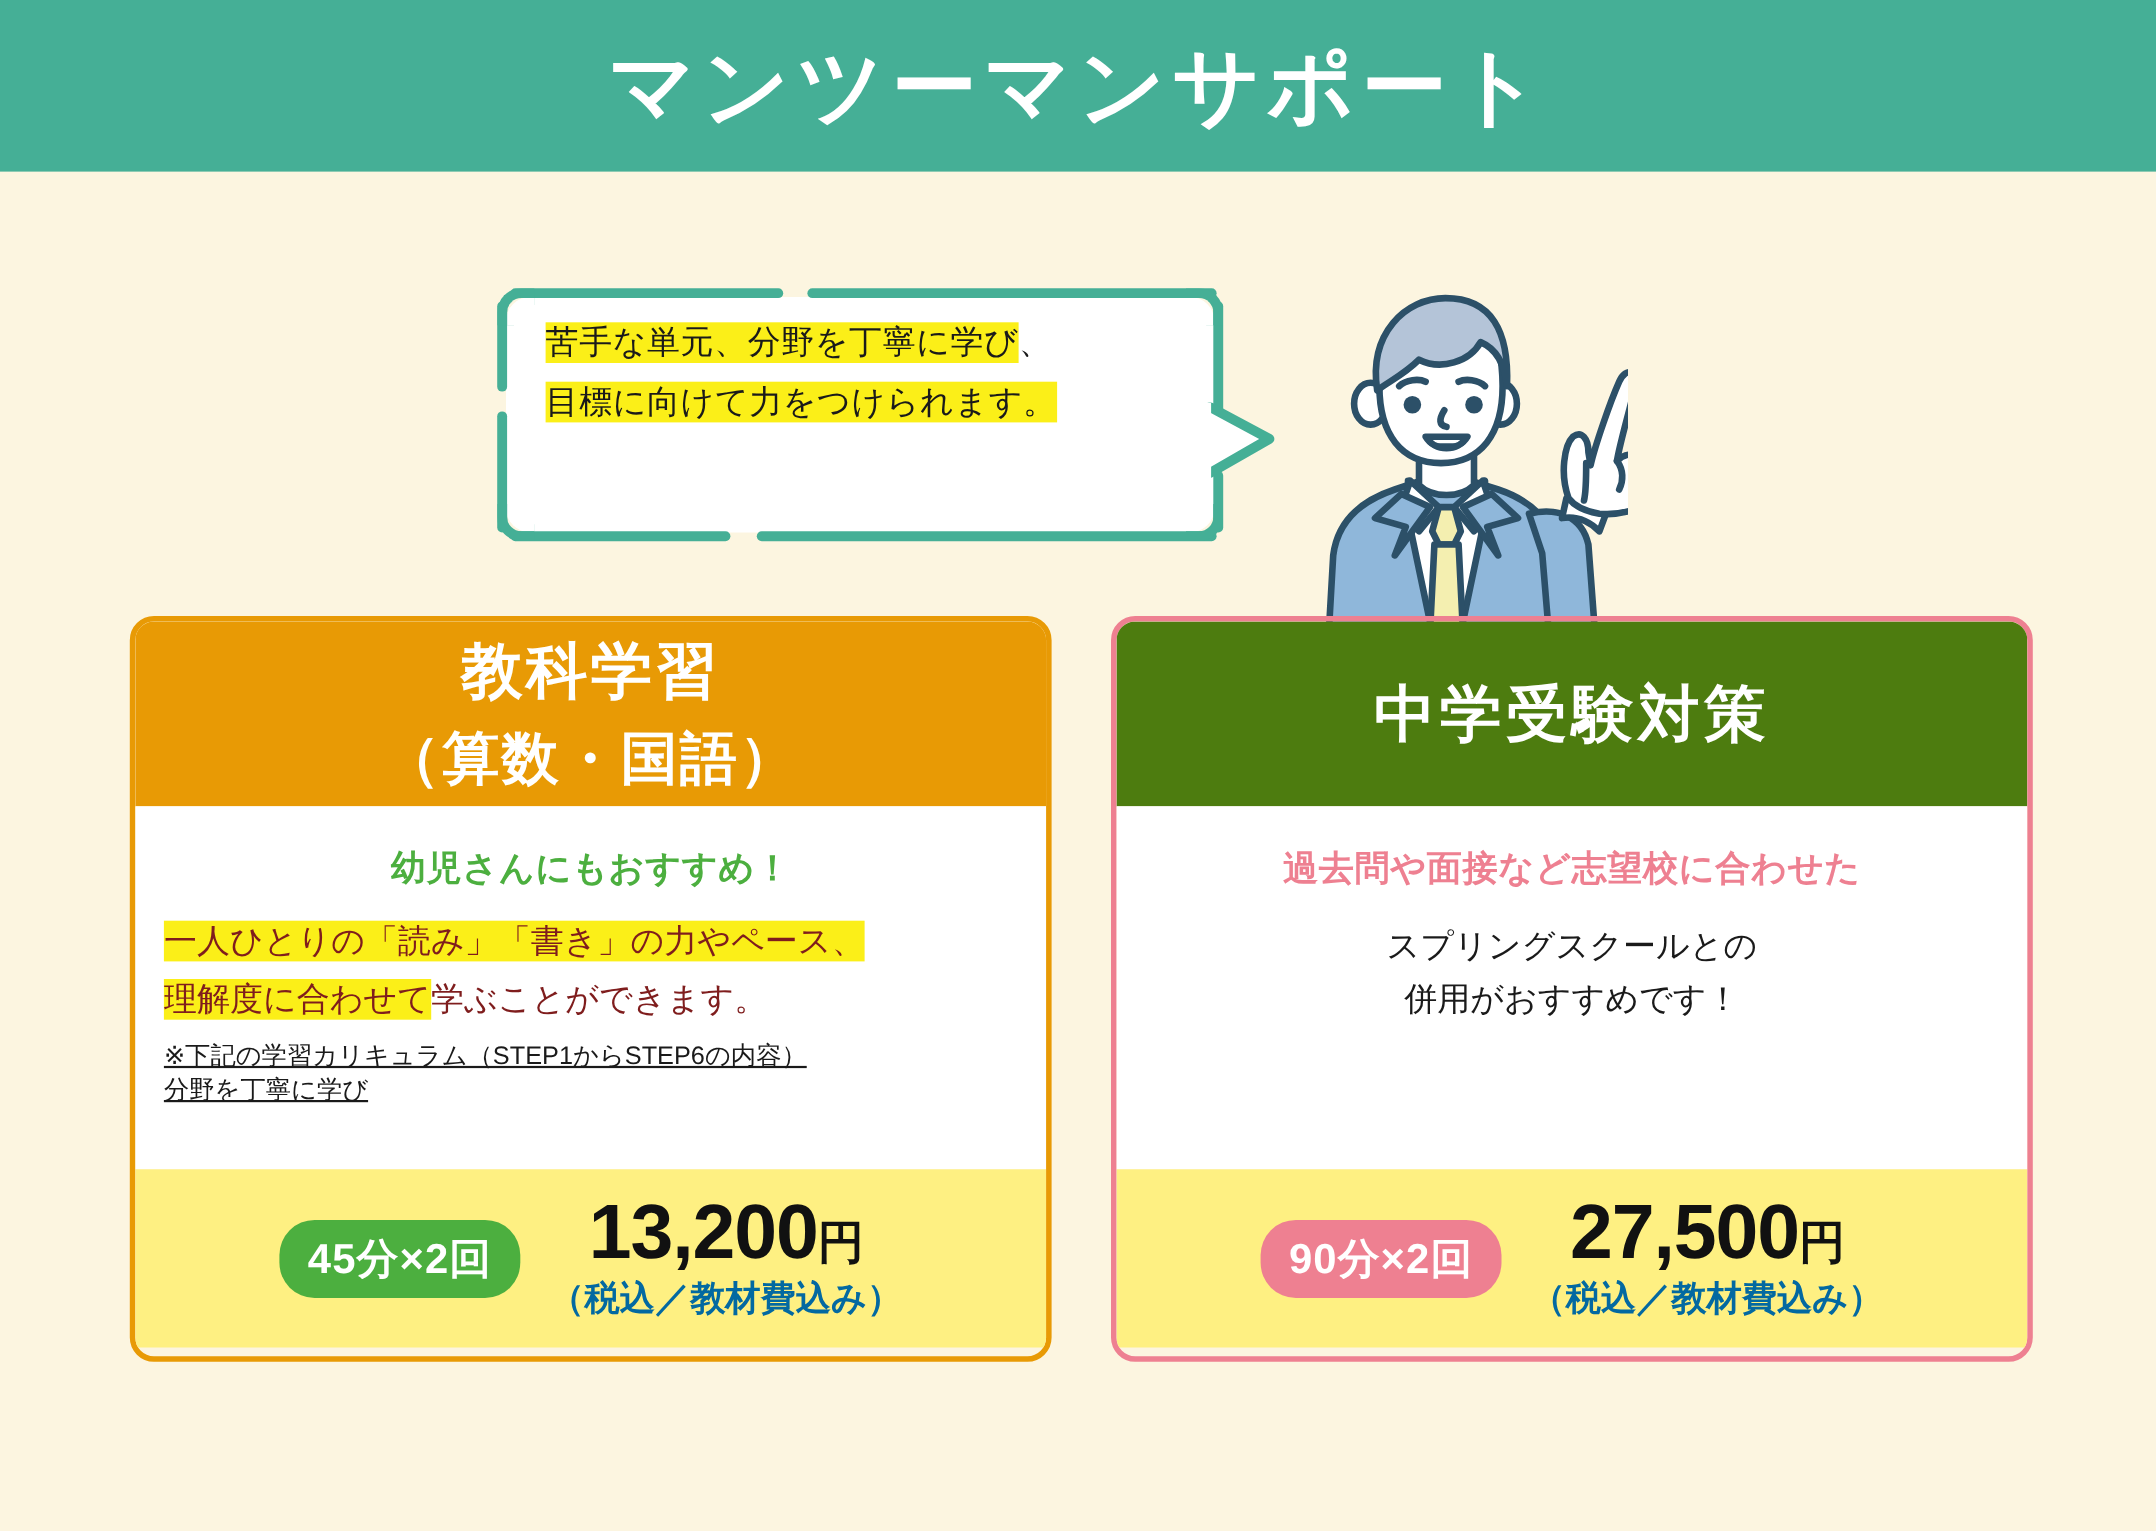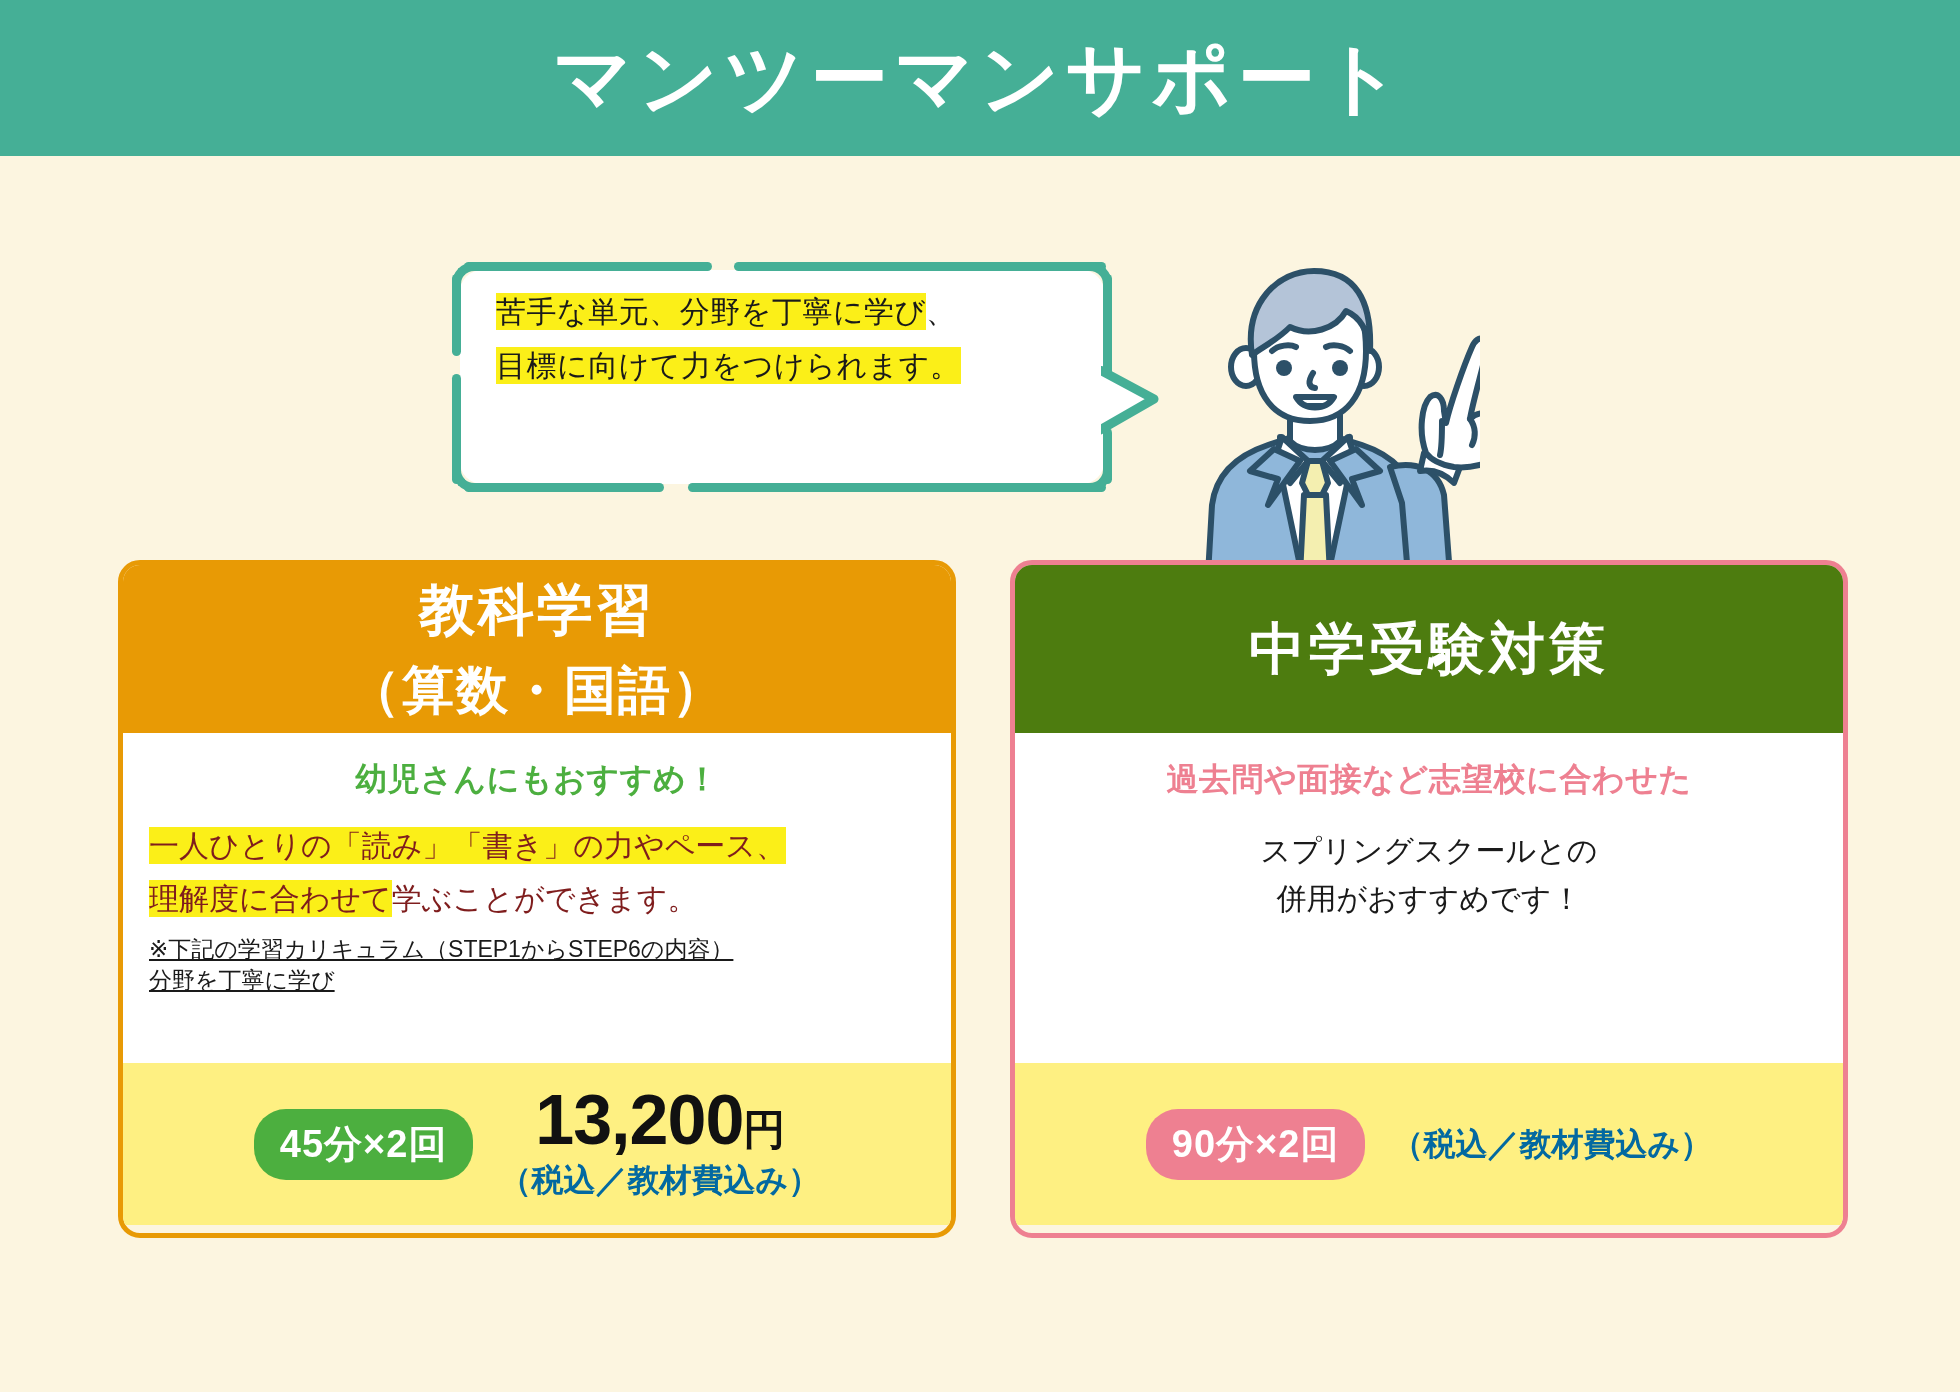--- a/index.html
+++ b/index.html
@@ -135,21 +135,21 @@
   }
   .card-left  .card-head { background: #E89A05; }
   .card-right .card-head { background: #4d7c0f; }
   .head-line1 { font-size: 56px; letter-spacing: 3px; }
   .head-line2 { font-size: 52px; letter-spacing: 2px; }
   .head-single { font-size: 56px; letter-spacing: 4px; }
 
   .card-body {
     background: #FFFFFF;
     height: 330px;
-    padding: 24px 26px 0 26px;
+    padding: 34px 26px 0 26px;
   }
   .lead {
     text-align: center;
     font-weight: bold;
     font-size: 32px;
     line-height: 1.38;
     letter-spacing: 0.5px;
   }
   .lead-green { color: #4CAF3F; }
   .lead-pink  { color: #EE8091; }
@@ -364,16 +364,19 @@
 
     <div class="body-copy-center">
       <div>スプリングスクールとの</div>
       <div>併用がおすすめです！</div>
     </div>
   </div>
 
   <div class="card-foot">
     <div class="pill pill-pink">90分×2回</div>
     <div class="price-block">
+      <div class="price-main">
+        <span>27,500</span><span class="price-yen">円</span>
+      </div>
       <div class="price-sub">（税込／教材費込み）</div>
     </div>
   </div>
 </div>
 
 </body></html>

